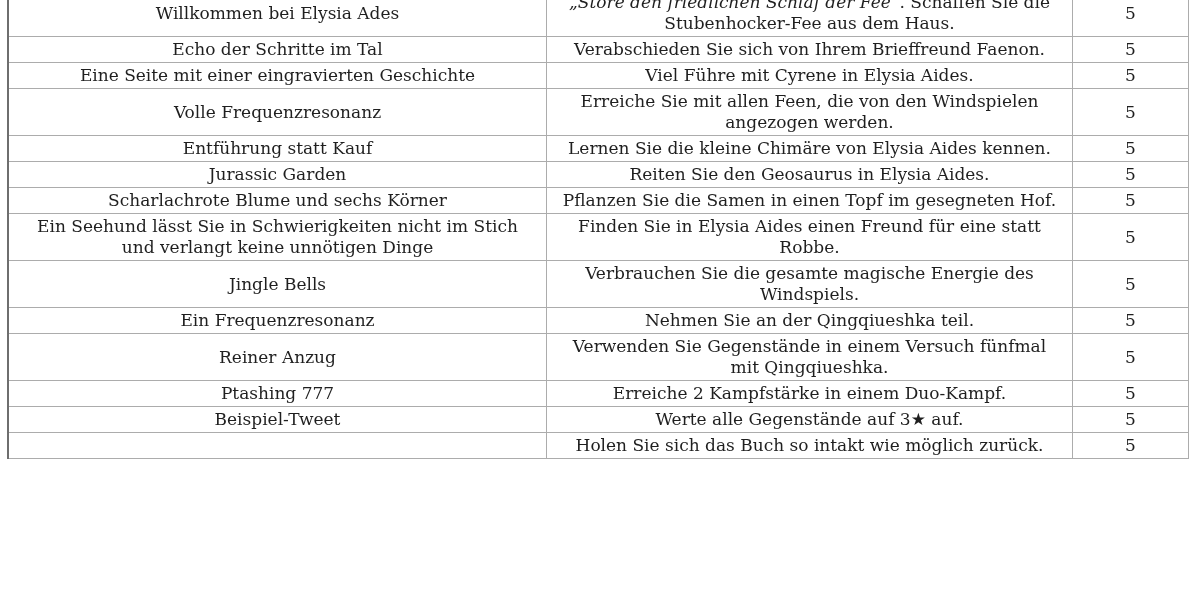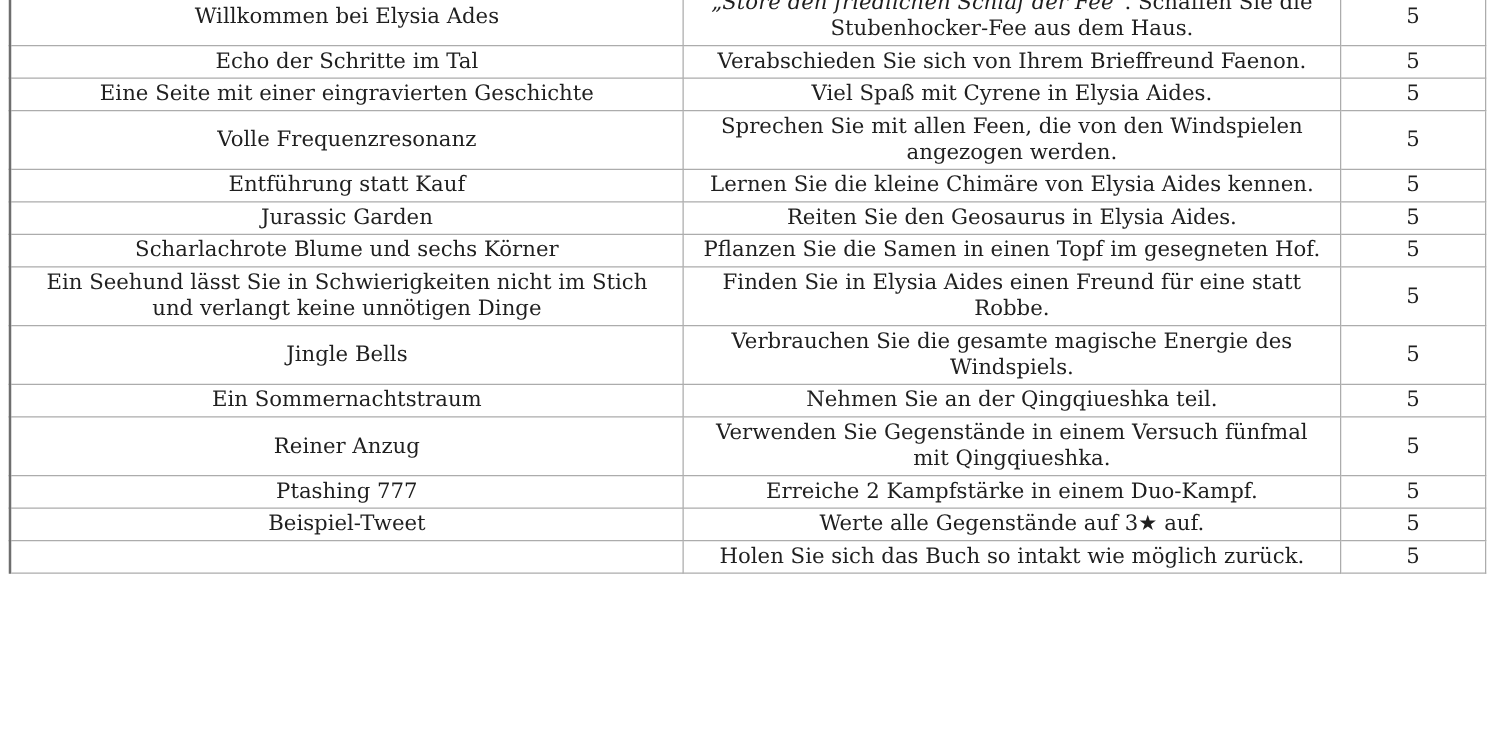--- a/index.html
+++ b/index.html
@@ -52,26 +52,26 @@
         <td class="col-desc"><span class="italic">„Störe den friedlichen Schlaf der Fee“</span><span>. Schaffen Sie die Stubenhocker-Fee aus dem Haus.</span></td>
         <td class="col-value">5</td>
       </tr>
       <tr>
         <td class="col-name">Echo der Schritte im Tal</td>
         <td class="col-desc">Verabschieden Sie sich von Ihrem Brieffreund Faenon.</td>
         <td class="col-value">5</td>
       </tr>
       <tr>
         <td class="col-name">Eine Seite mit einer eingravierten Geschichte</td>
-        <td class="col-desc">Viel Spaß mit Cyrene in Elysia Aides.</td>
+        <td class="col-desc">Viel Führe mit Cyrene in Elysia Aides.</td>
         <td class="col-value">5</td>
       </tr>
       <tr>
         <td class="col-name">Volle Frequenzresonanz</td>
-        <td class="col-desc">Sprechen Sie mit allen Feen, die von den Windspielen angezogen werden.</td>
+        <td class="col-desc">Erreiche Sie mit allen Feen, die von den Windspielen angezogen werden.</td>
         <td class="col-value">5</td>
       </tr>
       <tr>
         <td class="col-name">Entführung statt Kauf</td>
         <td class="col-desc">Lernen Sie die kleine Chimäre von Elysia Aides kennen.</td>
         <td class="col-value">5</td>
       </tr>
       <tr>
         <td class="col-name">Jurassic Garden</td>
         <td class="col-desc">Reiten Sie den Geosaurus in Elysia Aides.</td>
@@ -86,21 +86,21 @@
         <td class="col-name">Ein Seehund lässt Sie in Schwierigkeiten nicht im Stich und verlangt keine unnötigen Dinge</td>
         <td class="col-desc">Finden Sie in Elysia Aides einen Freund für eine statt Robbe.</td>
         <td class="col-value">5</td>
       </tr>
       <tr>
         <td class="col-name">Jingle Bells</td>
         <td class="col-desc">Verbrauchen Sie die gesamte magische Energie des Windspiels.</td>
         <td class="col-value">5</td>
       </tr>
       <tr>
-        <td class="col-name">Ein Sommernachtstraum</td>
+        <td class="col-name">Ein Frequenzresonanz</td>
         <td class="col-desc">Nehmen Sie an der Qingqiueshka teil.</td>
         <td class="col-value">5</td>
       </tr>
       <tr>
         <td class="col-name">Reiner Anzug</td>
         <td class="col-desc">Verwenden Sie Gegenstände in einem Versuch fünfmal mit Qingqiueshka.</td>
         <td class="col-value">5</td>
       </tr>
       <tr>
         <td class="col-name">Ptashing 777</td>

